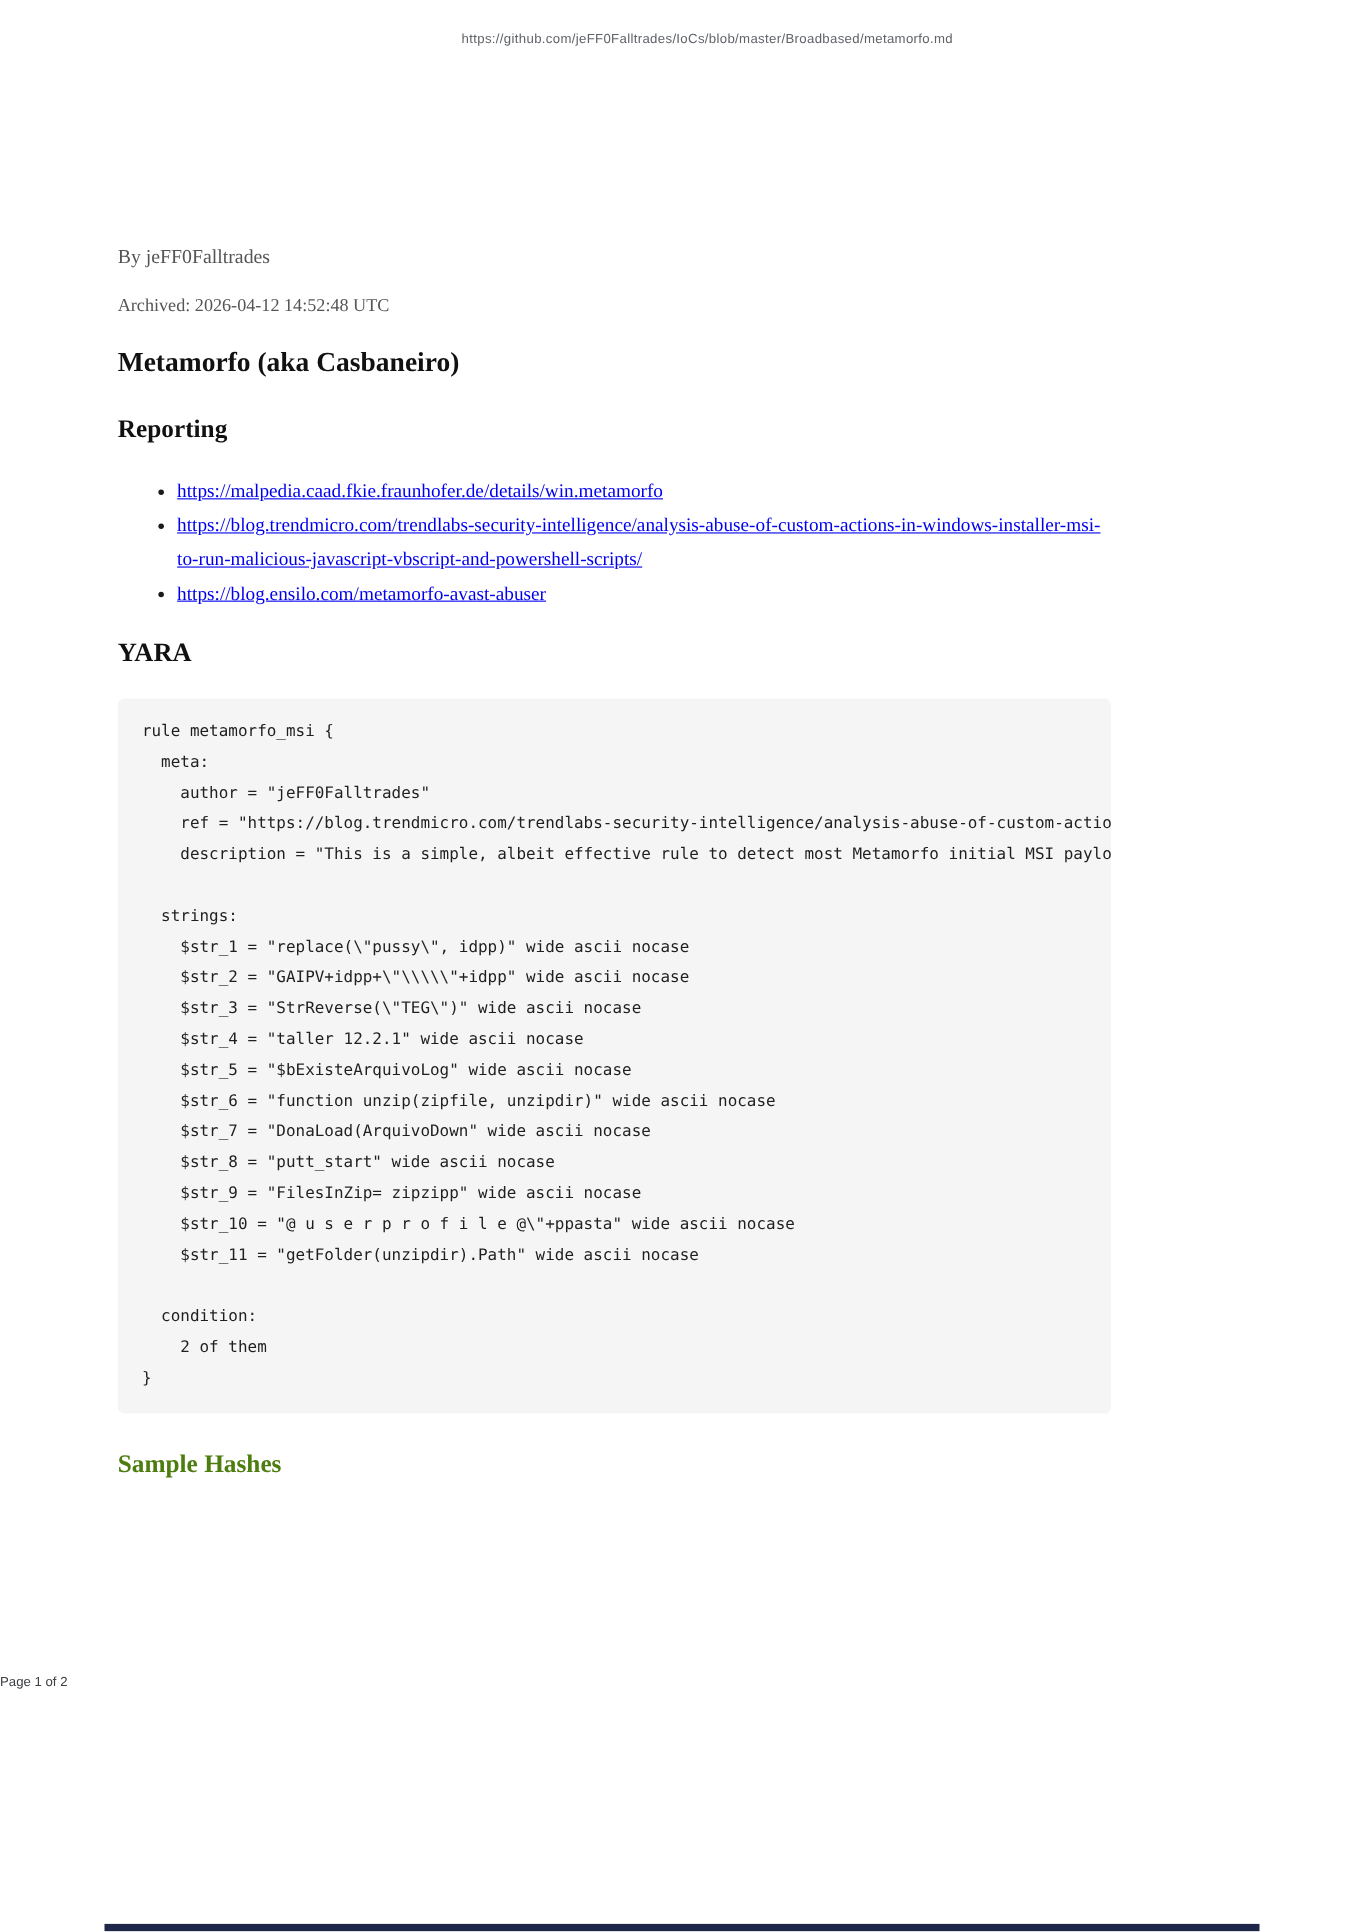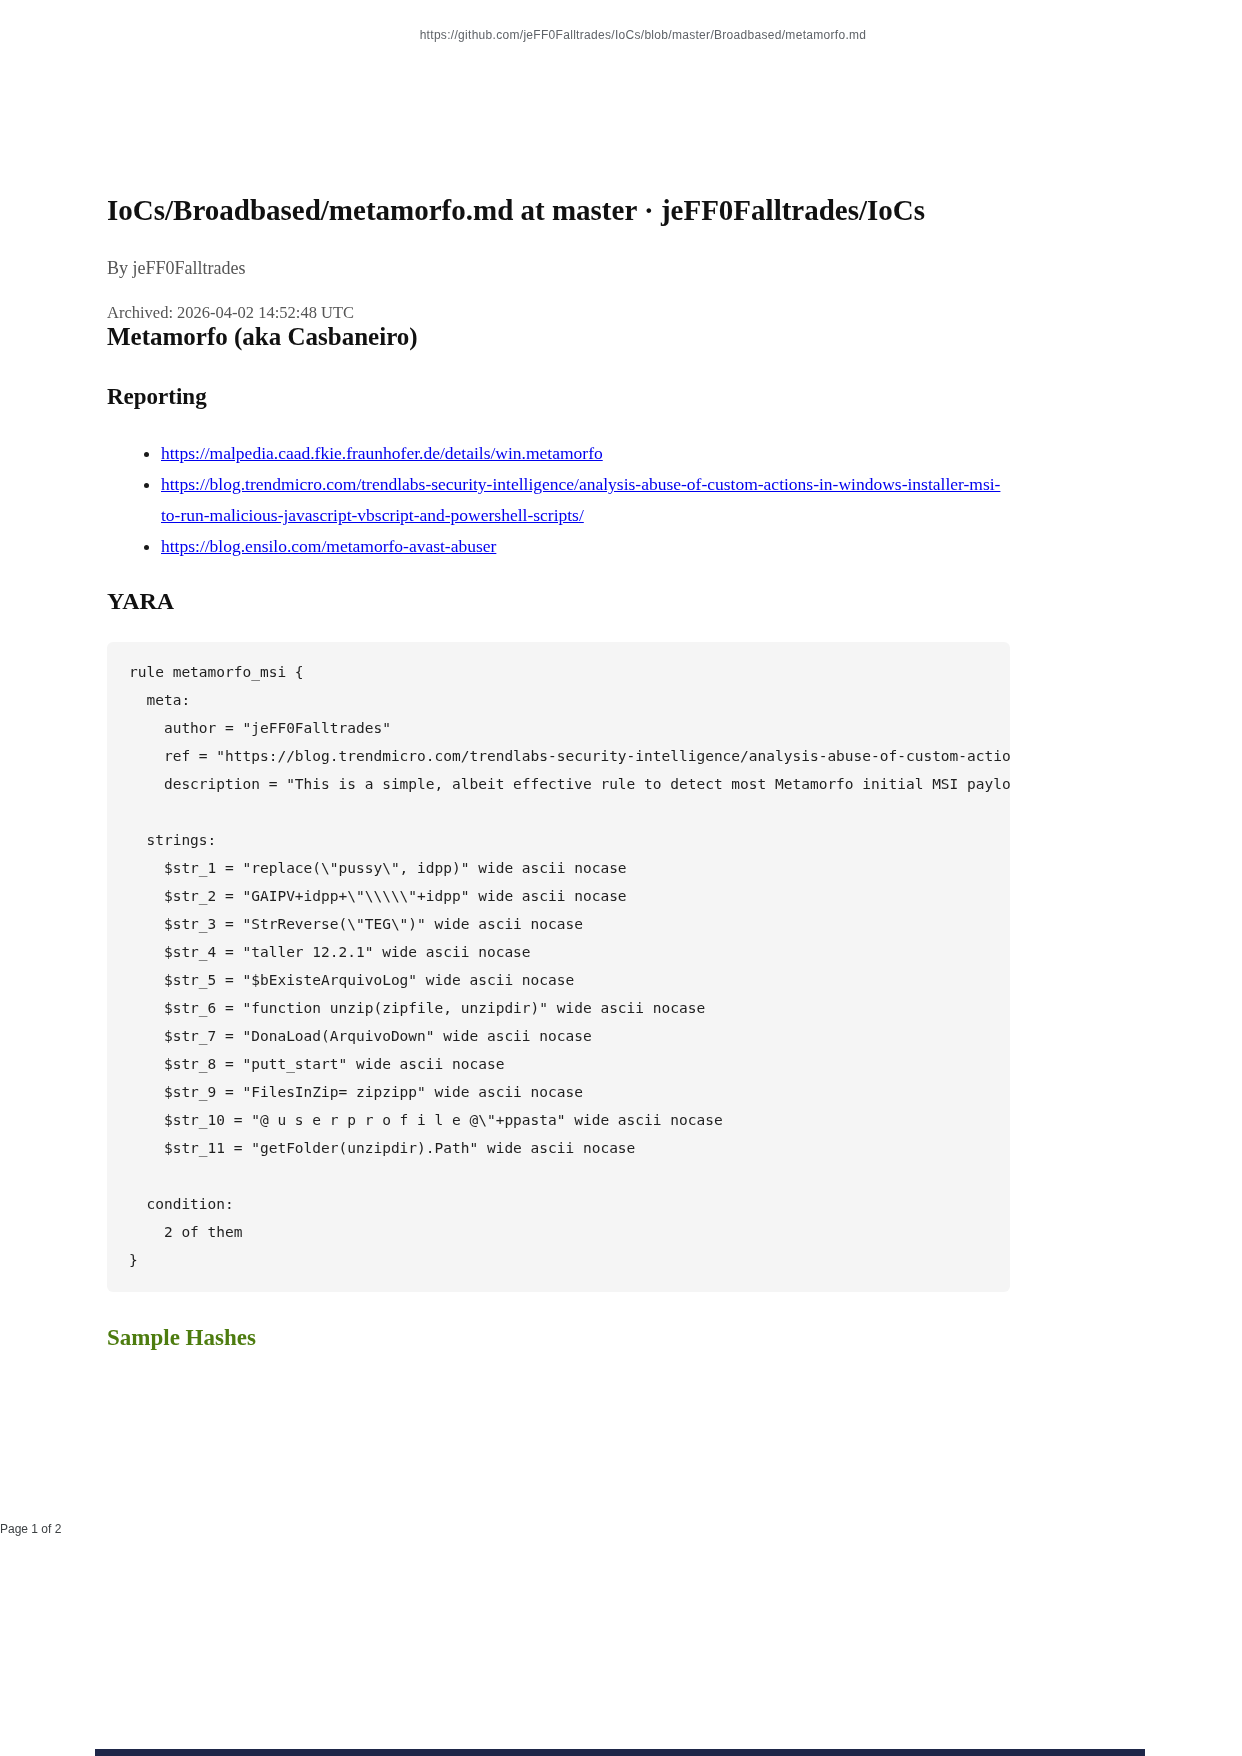--- a/index.html
+++ b/index.html
@@ -45,21 +45,21 @@
     font-size: 18px;
     color: #555555;
   }
 
   .archived {
     margin-top: 24px;
     font-size: 16.5px;
     color: #555555;
   }
 
-  .h-metamorfo { font-size: 25px; font-weight: 700; color: #111111; }
+  .h-metamorfo { margin-top: 28px; font-size: 25px; font-weight: 700; color: #111111; }
   .h-reporting { margin-top: 33px; font-size: 23px; font-weight: 700; color: #111111; }
   .h-yara      { margin-top: 26px; font-size: 24px; font-weight: 700; color: #111111; }
   .h-hashes    { margin-top: 33px; font-size: 23px; font-weight: 700; color: #4d7c0f; }
 
   ul.report-links {
     margin-top: 28px;
     padding-left: 54px;
     font-size: 17.5px;
     line-height: 31px;
     list-style: disc outside;
@@ -106,25 +106,24 @@
 </style>
 </head>
 <body>
 
 <div class="page">
 
   <div class="print-header">https://github.com/jeFF0Falltrades/IoCs/blob/master/Broadbased/metamorfo.md</div>
 
   <main class="content">
 
-    <h1 class="doc-title">IoCs/Broadbased/metamorfo.md at master · jeFF0Falltrades/IoCs</h1>
 
     <p class="byline">By jeFF0Falltrades</p>
 
-    <p class="archived">Archived: 2026-04-02 14:52:48 UTC</p>
+    <p class="archived">Archived: 2026-04-12 14:52:48 UTC</p>
 
     <h2 class="h-metamorfo">Metamorfo (aka Casbaneiro)</h2>
 
     <h3 class="h-reporting">Reporting</h3>
 
     <ul class="report-links">
       <li>
         <a class="doc-link">https://malpedia.caad.fkie.fraunhofer.de/details/win.metamorfo</a>
       </li>
       <li>

